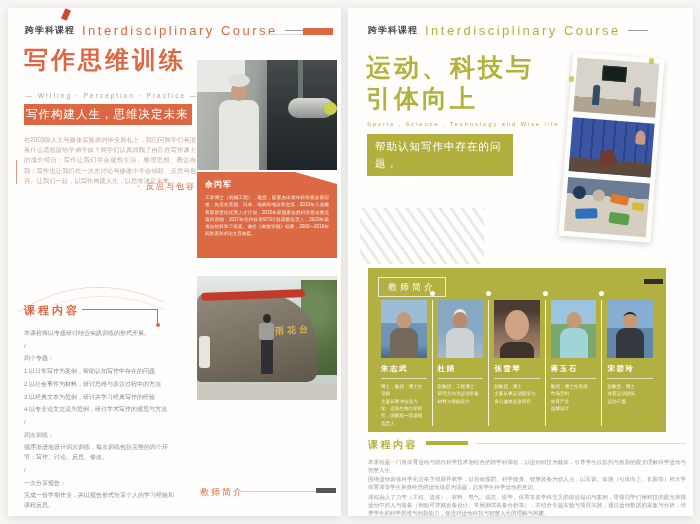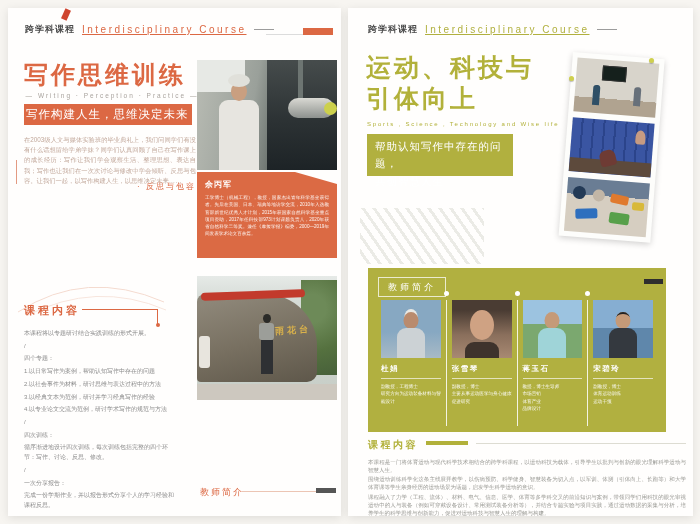--- a/index.html
+++ b/index.html
@@ -6,30 +6,30 @@
   html,body { width:700px; height:524px; }
   body { font-family:"Liberation Sans","DejaVu Sans",sans-serif; background:#f5f3ef; overflow:hidden; }
   .canvas { position:relative; width:700px; height:524px; background:#f7f5f1; }
   .page { position:absolute; background:#fffefd; box-shadow:0 2px 9px rgba(0,0,0,.10); overflow:hidden; }
   .page-left { left:8px; top:8px; width:333px; height:508px; }
   .page-right { left:348px; top:8px; width:345px; height:508px; }
 
   
   .hdr { position:absolute; display:flex; align-items:center; gap:7px; }
   .hdr-cn { font-size:9px; font-weight:bold; color:#4b4b4b; letter-spacing:1px; }
-  .hdr-en { font-size:10px; letter-spacing:2.5px;text-decoration:underline; }
+  .hdr-en { font-size:13px; letter-spacing:2.5px; }
   .hdr-rule { width:20px; height:1px; background:#9c9c9c; }
 
   
   .lp-topmark { position:absolute; left:55px; top:1px; width:6px; height:11px; background:#cf4630; transform:rotate(24deg); }
   .pl-hdr { left:17px; top:15px; }
   .pl-hdr .hdr-en { color:#dc6843; }
   .lp-corner-line { position:absolute; left:258px; top:26px; width:64px; height:1px; background:#dcdcdc; }
   .lp-corner-bar  { position:absolute; left:295px; top:20px; width:30px; height:7px; background:#dc6843; }
-  .lp-title { position:absolute; left:16px; top:51px; font-size:24px; font-weight:bold; color:#dc6843; letter-spacing:3px; }
+  .lp-title { position:absolute; left:16px; top:36px; font-size:24px; font-weight:bold; color:#dc6843; letter-spacing:3px; }
   .lp-sub { position:absolute; left:16px; top:84px; width:176px; font-size:6.5px; color:#a9a39e; letter-spacing:2px; text-align:center; }
   .lp-banner { position:absolute; left:16px; top:96px; width:168px; height:21px; background:#dc6843; color:#fff; font-size:11.5px; letter-spacing:1px; line-height:21px; padding-left:2px; }
   .lp-vline { position:absolute; left:8px; top:152px; width:1px; height:24px; background:#e39a82; }
   .lp-intro { position:absolute; left:16px; top:127px; width:172px; font-size:6.3px; line-height:1.62; color:#c2a89b; text-align:justify; }
   .lp-intro-cap { position:absolute; left:96px; top:173px; width:92px; text-align:right; font-size:8px; color:#dc6843; letter-spacing:2px; }
   .lp-curves { position:absolute; left:8px; top:268px; opacity:.75; }
   .lp-ch { position:absolute; left:16px; top:295px; font-size:11px; font-weight:bold; color:#dc6843; letter-spacing:3px; }
   .lp-bracket { position:absolute; left:74px; top:301px; width:76px; height:15px; border-top:1px solid #dc6843; border-right:1px solid #dc6843; }
   .lp-bracket::after { content:''; position:absolute; right:-2.5px; bottom:-3px; width:4px; height:4px; border-radius:50%; background:#dc6843; }
   .lp-content { position:absolute; left:16px; top:321px; width:152px; font-size:6px; line-height:1.62; color:#8c8c8c; }
@@ -254,20 +254,27 @@
         <i class="sp3-c3"></i>
         <i class="sp3-c4"></i>
       </div>
     </div>
 
     <div class="band">
       <div class="band-heading">教师简介</div>
       <div class="band-dash"></div>
       <div class="band-cols">
         <div class="band-col">
+          <div class="t-photo tp1"></div>
+          <div class="t-name">朱志武</div>
+          <div class="t-line"></div>
+          <div class="t-bio">博士，教授，博士生导师
+主要从事冲击动力学、运动生物力学研究，国家级一流课程负责人</div>
+        </div>
+        <div class="band-col">
           <div class="t-photo tp2"></div>
           <div class="t-name">杜娟</div>
           <div class="t-line"></div>
           <div class="t-bio">副教授，工程博士
 研究方向为运动装备材料与智能设计</div>
         </div>
         <div class="band-col">
           <div class="t-photo tp3"></div>
           <div class="t-name">张雪琴</div>
           <div class="t-line"></div>

